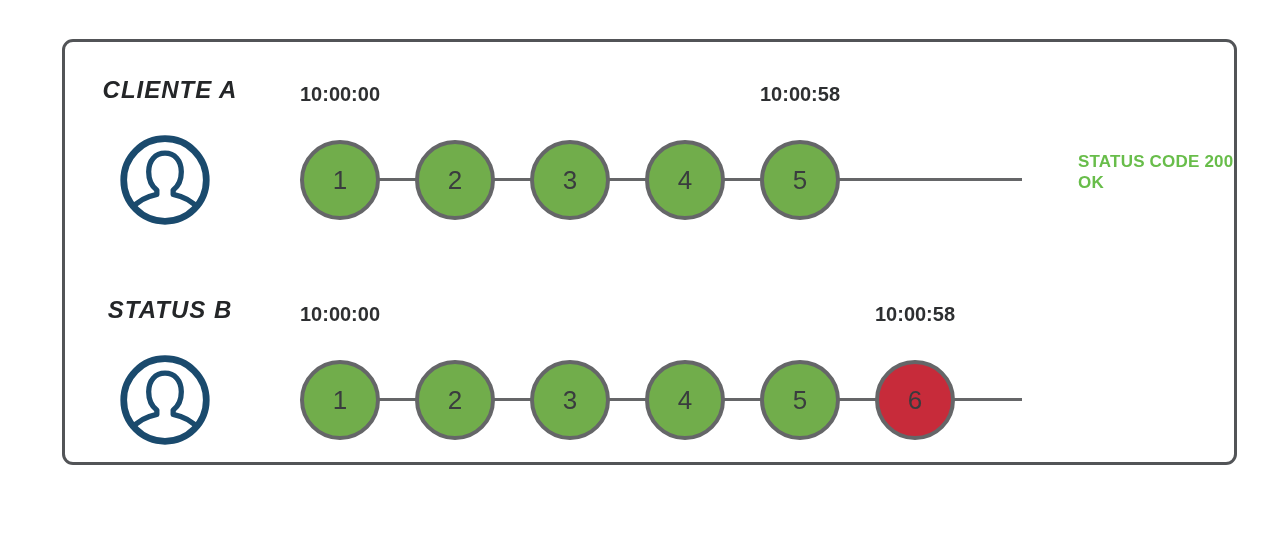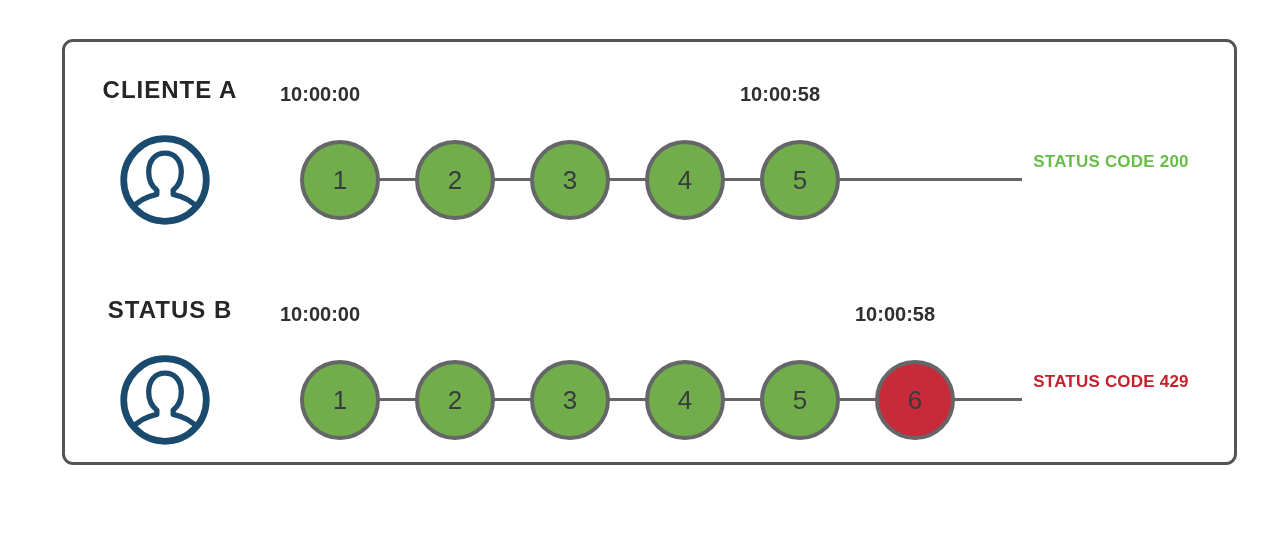--- a/index.html
+++ b/index.html
@@ -9,44 +9,44 @@
   }
   .frame{
     position:absolute;left:62px;top:39px;width:1169px;height:420px;
     border:3px solid var(--box-border,#525457);border-radius:11px;
   }
   .row{position:absolute;left:0;width:1280px;height:0;}
   .row-a{top:180px;}
   .row-b{top:400px;}
   .client-label{
     position:absolute;left:60px;width:220px;top:-104px;text-align:center;
-    font-size:24px;font-weight:700;letter-spacing:1px;
+    font-size:24px;font-weight:700;font-style:italic;letter-spacing:1px;
     color:#242628;white-space:nowrap;
   }
   .avatar{position:absolute;left:117px;top:-48px;width:96px;height:96px;}
   .avatar svg{width:100%;height:100%;display:block;}
   .time{
-    position:absolute;top:-97px;width:120px;
+    position:absolute;top:-97px;width:120px;text-align:center;
     font-size:20px;font-weight:700;color:#2d2f31;white-space:nowrap;
   }
   .time-start{left:280px;}
   .tline{
     position:absolute;left:340px;width:682px;top:-2px;height:3px;
     background:var(--stroke-gray,#656668);z-index:1;
   }
   .circle{
     position:absolute;top:-40px;width:72px;height:72px;border-radius:50%;
     border:4px solid var(--stroke-gray,#656668);z-index:2;
     display:flex;align-items:center;justify-content:center;
     font-size:26px;color:#393c3e;
   }
   .circle.ok{background:var(--ok,#71ad4b);}
   .circle.error{background:var(--error,#c72b3a);}
   .status{
-    position:absolute;left:1022px;width:178px;top:-29px;text-align:center;
+    position:absolute;left:1078px;width:178px;top:-29px;text-align:left;
     font-size:17px;font-weight:700;line-height:21px;letter-spacing:0.2px;
     white-space:nowrap;
   }
   .status-ok{color:var(--status-ok-text,#68bd4a);}
   .status-error{color:var(--status-error-text,#c5202d);}
 </style>
 </head>
 <body>
 
 <div class="canvas">
@@ -72,20 +72,21 @@
     <div class="tline"></div>
     <div class="circles">
         <div class="circle ok" style="left: 300px;">1</div>
         <div class="circle ok" style="left: 415px;">2</div>
         <div class="circle ok" style="left: 530px;">3</div>
         <div class="circle ok" style="left: 645px;">4</div>
         <div class="circle ok" style="left: 760px;">5</div>
       </div>
     <div class="status status-ok">
       <div>STATUS CODE 200</div>
+      <div>OK</div>
     </div>
   </section>
 
   <section class="row row-b">
     <div class="client-label">STATUS B</div>
     <div class="avatar">
       <svg viewBox="0 0 100 100">
         <defs>
             <clipPath id="avclipB">
               <circle cx="50" cy="50" r="41"></circle>
@@ -102,16 +103,15 @@
     <div class="tline"></div>
     <div class="circles">
         <div class="circle ok" style="left: 300px;">1</div>
         <div class="circle ok" style="left: 415px;">2</div>
         <div class="circle ok" style="left: 530px;">3</div>
         <div class="circle ok" style="left: 645px;">4</div>
         <div class="circle ok" style="left: 760px;">5</div>
         <div class="circle error" style="left: 875px;">6</div>
       </div>
     <div class="status status-error">
-      <div>STATUS CODE 429</div>
     </div>
   </section>
 </div>
 
 </body></html>

